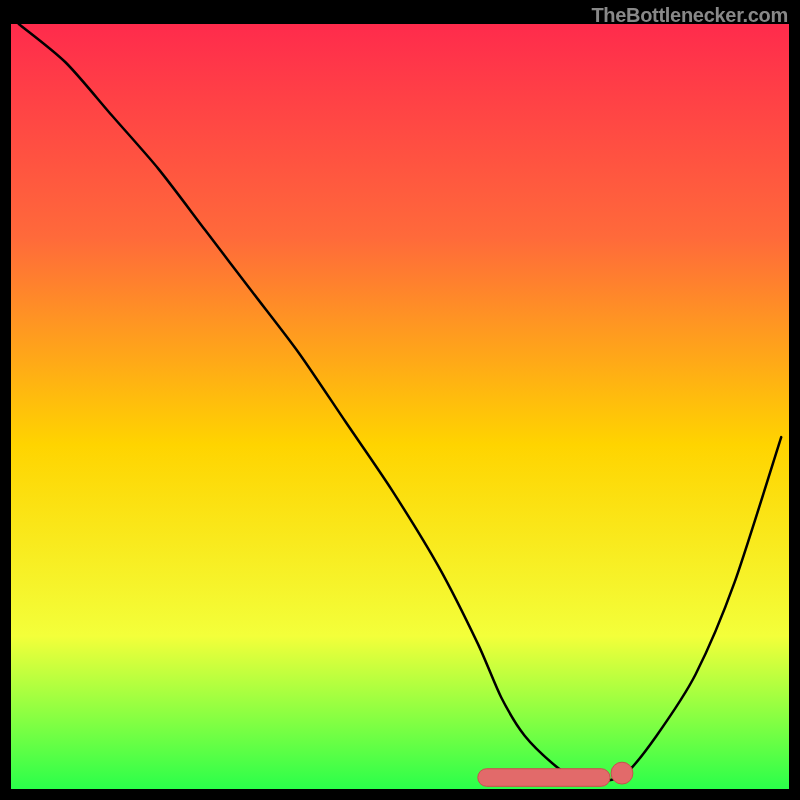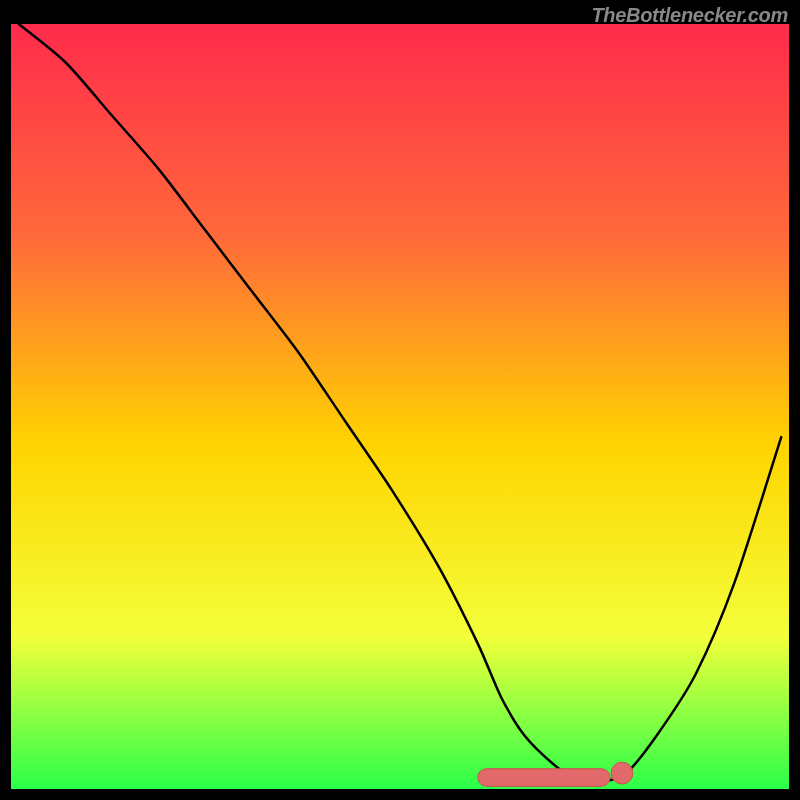--- a/index.html
+++ b/index.html
@@ -8,21 +8,20 @@
     width: 800px;
     height: 800px;
     background: #000;
     overflow: hidden;
     font-family: Arial, Helvetica, sans-serif;
   }
   .wrap {
     position: relative;
     width: 800px;
     height: 800px;
-    font-style: italic;
   }
   .wm {
     position: absolute;
     top: 4px;
     right: 12px;
     color: #888;
     font-size: 20px;
     font-weight: 600;
     letter-spacing: -0.3px;
     z-index: 3;

